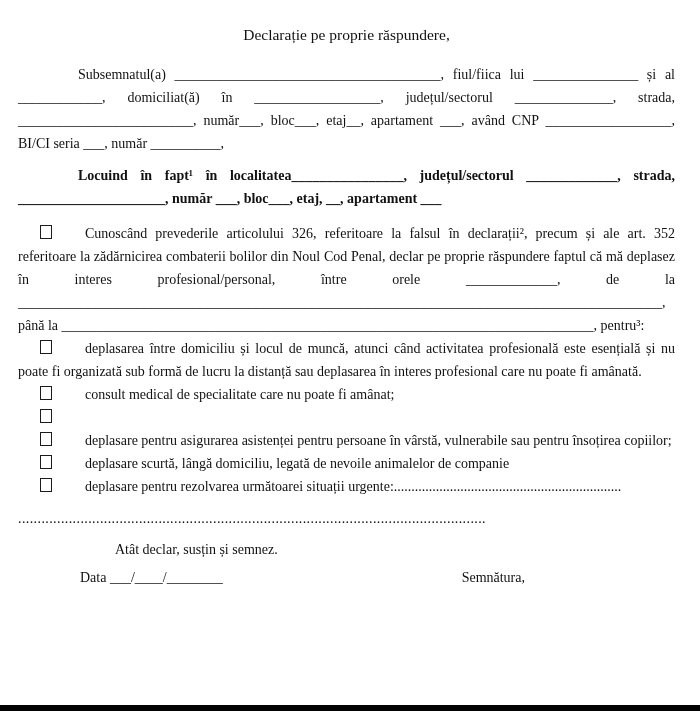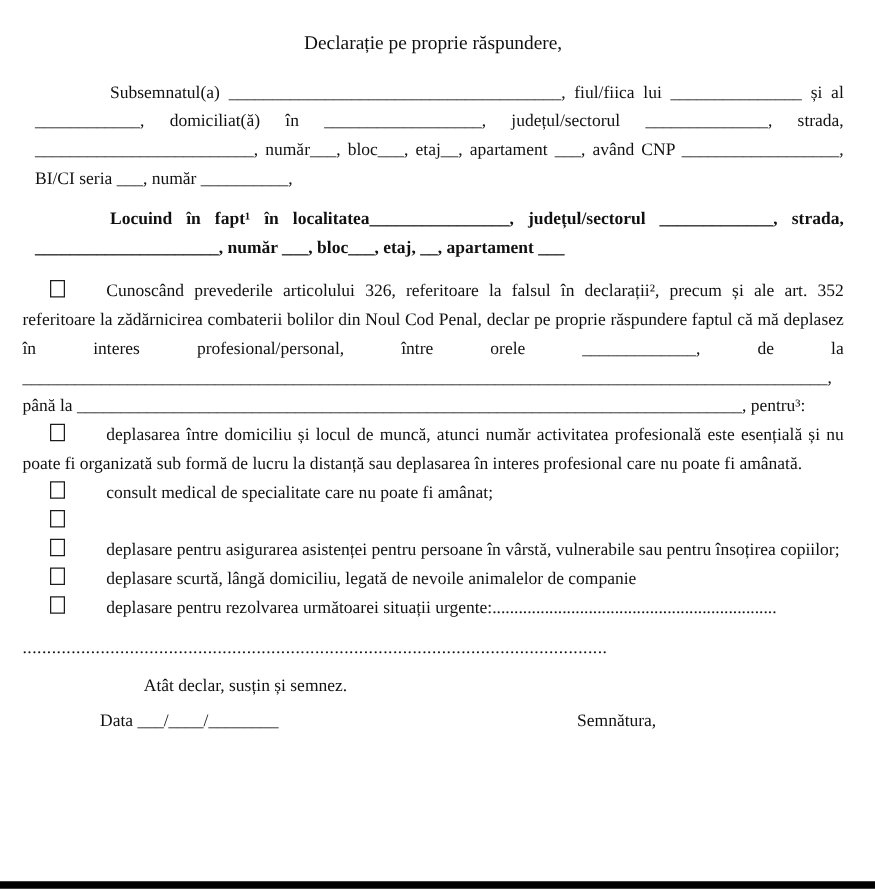--- a/index.html
+++ b/index.html
@@ -18,21 +18,21 @@
     font-weight:normal;
     text-align:center;
     margin:0 0 17px 0;
     line-height:22px;
   }
   .para {
     margin:0;
     text-align:justify;
     line-height:23px;
   }
-  .indent-lg { text-indent:60px;margin-left:10px; }
+  .indent-lg { text-indent:60px; }
   .cb-para { text-indent:22px; }
   .mb9  { margin-bottom:9px; }
   .mb12 { margin-bottom:12px;font-weight:bold; }
   .cb {
     display:inline-block;
     width:10px; height:12px;
     border:1.2px solid #1c1c1c;
     margin-right:33px;
     vertical-align:-1px;
     background:#ffffff;
@@ -70,21 +70,21 @@
 
   <p class="para indent-lg mb9">Subsemnatul(a) ______________________________________, fiul/fiica lui _______________ și al ____________, domiciliat(ă) în __________________, județul/sectorul ______________, strada, _________________________, număr___, bloc___, etaj__, apartament ___, având CNP __________________, BI/CI seria ___, număr __________,</p>
 
   <p class="para indent-lg mb12">Locuind în fapt¹ în localitatea________________, județul/sectorul _____________, strada, _____________________, număr ___, bloc___, etaj, __, apartament ___</p>
 
   <p class="para cb-para">
     <span class="cb"></span><span>Cunoscând prevederile articolului 326, referitoare la falsul în declarații², precum și ale art. 352 referitoare la zădărnicirea combaterii bolilor din Noul Cod Penal, declar pe proprie răspundere faptul că mă deplasez în interes profesional/personal, între orele _____________, de la ____________________________________________________________________________________________, până la ____________________________________________________________________________, pentru³:</span>
   </p>
 
   <p class="para cb-para">
-    <span class="cb"></span><span>deplasarea între domiciliu și locul de muncă, atunci număr activitatea profesională este esențială și nu poate fi organizată sub formă de lucru la distanță sau deplasarea în interes profesional care nu poate fi amânată.</span>
+    <span class="cb"></span><span>deplasarea între domiciliu și locul de muncă, atunci când activitatea profesională este esențială și nu poate fi organizată sub formă de lucru la distanță sau deplasarea în interes profesional care nu poate fi amânată.</span>
   </p>
 
   <p class="para cb-para">
     <span class="cb"></span><span>consult medical de specialitate care nu poate fi amânat;</span>
   </p>
 
   <p class="para cb-para">
     <span class="cb"></span>
   </p>
 

